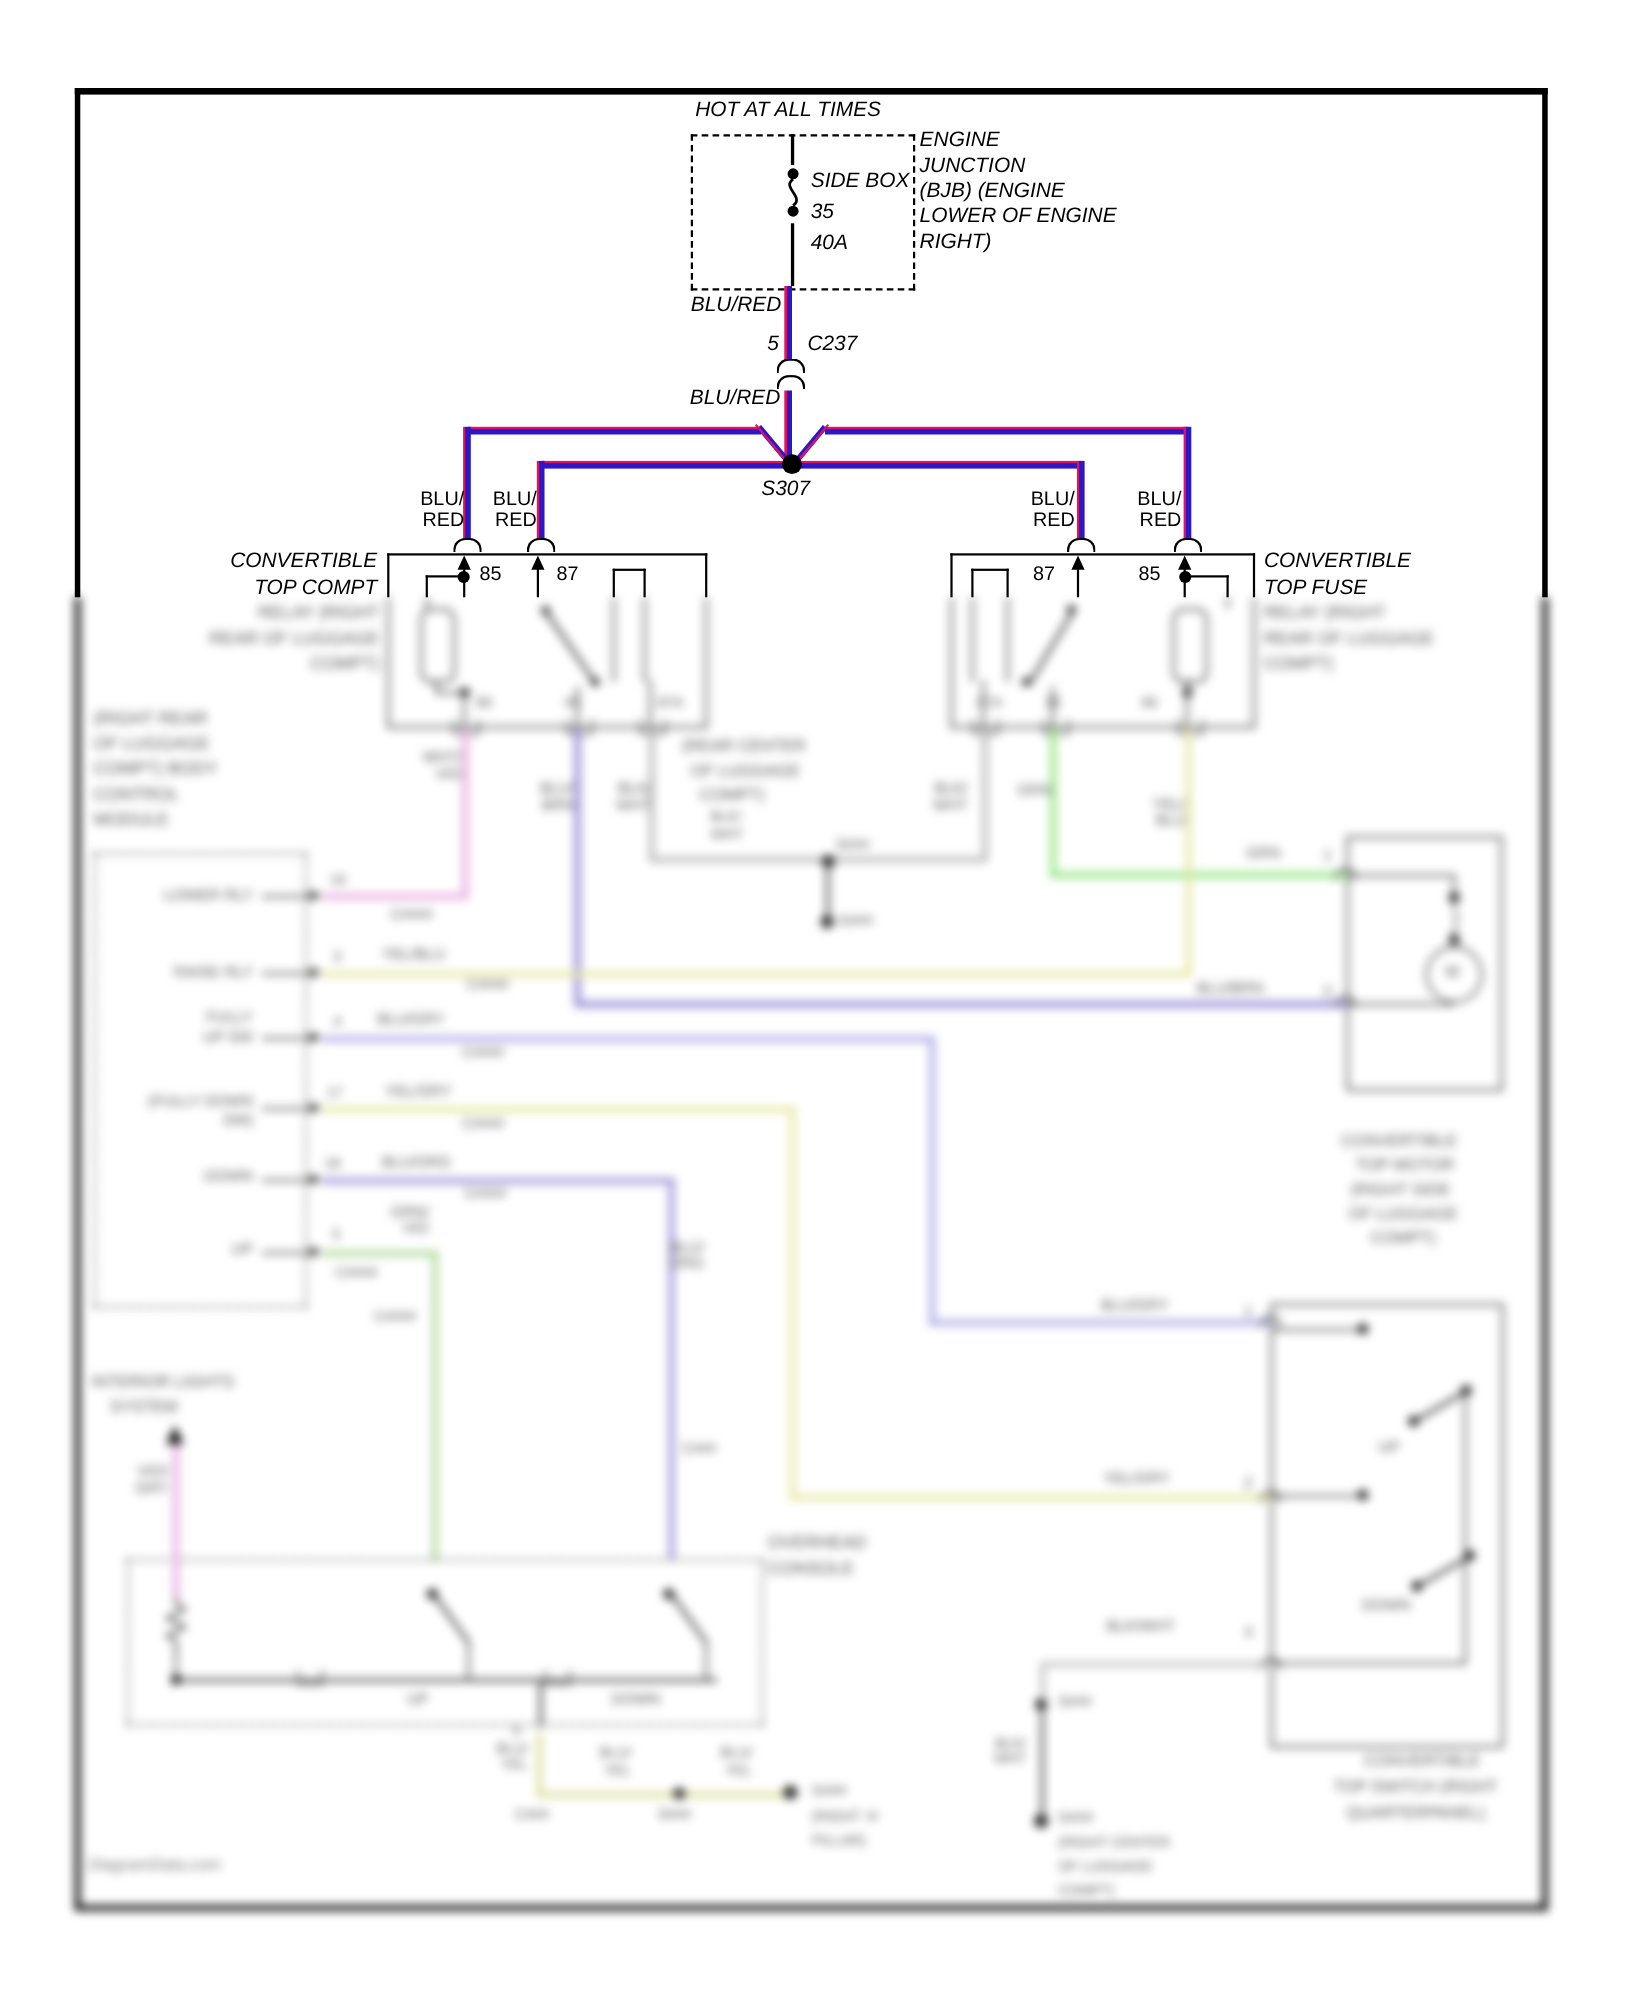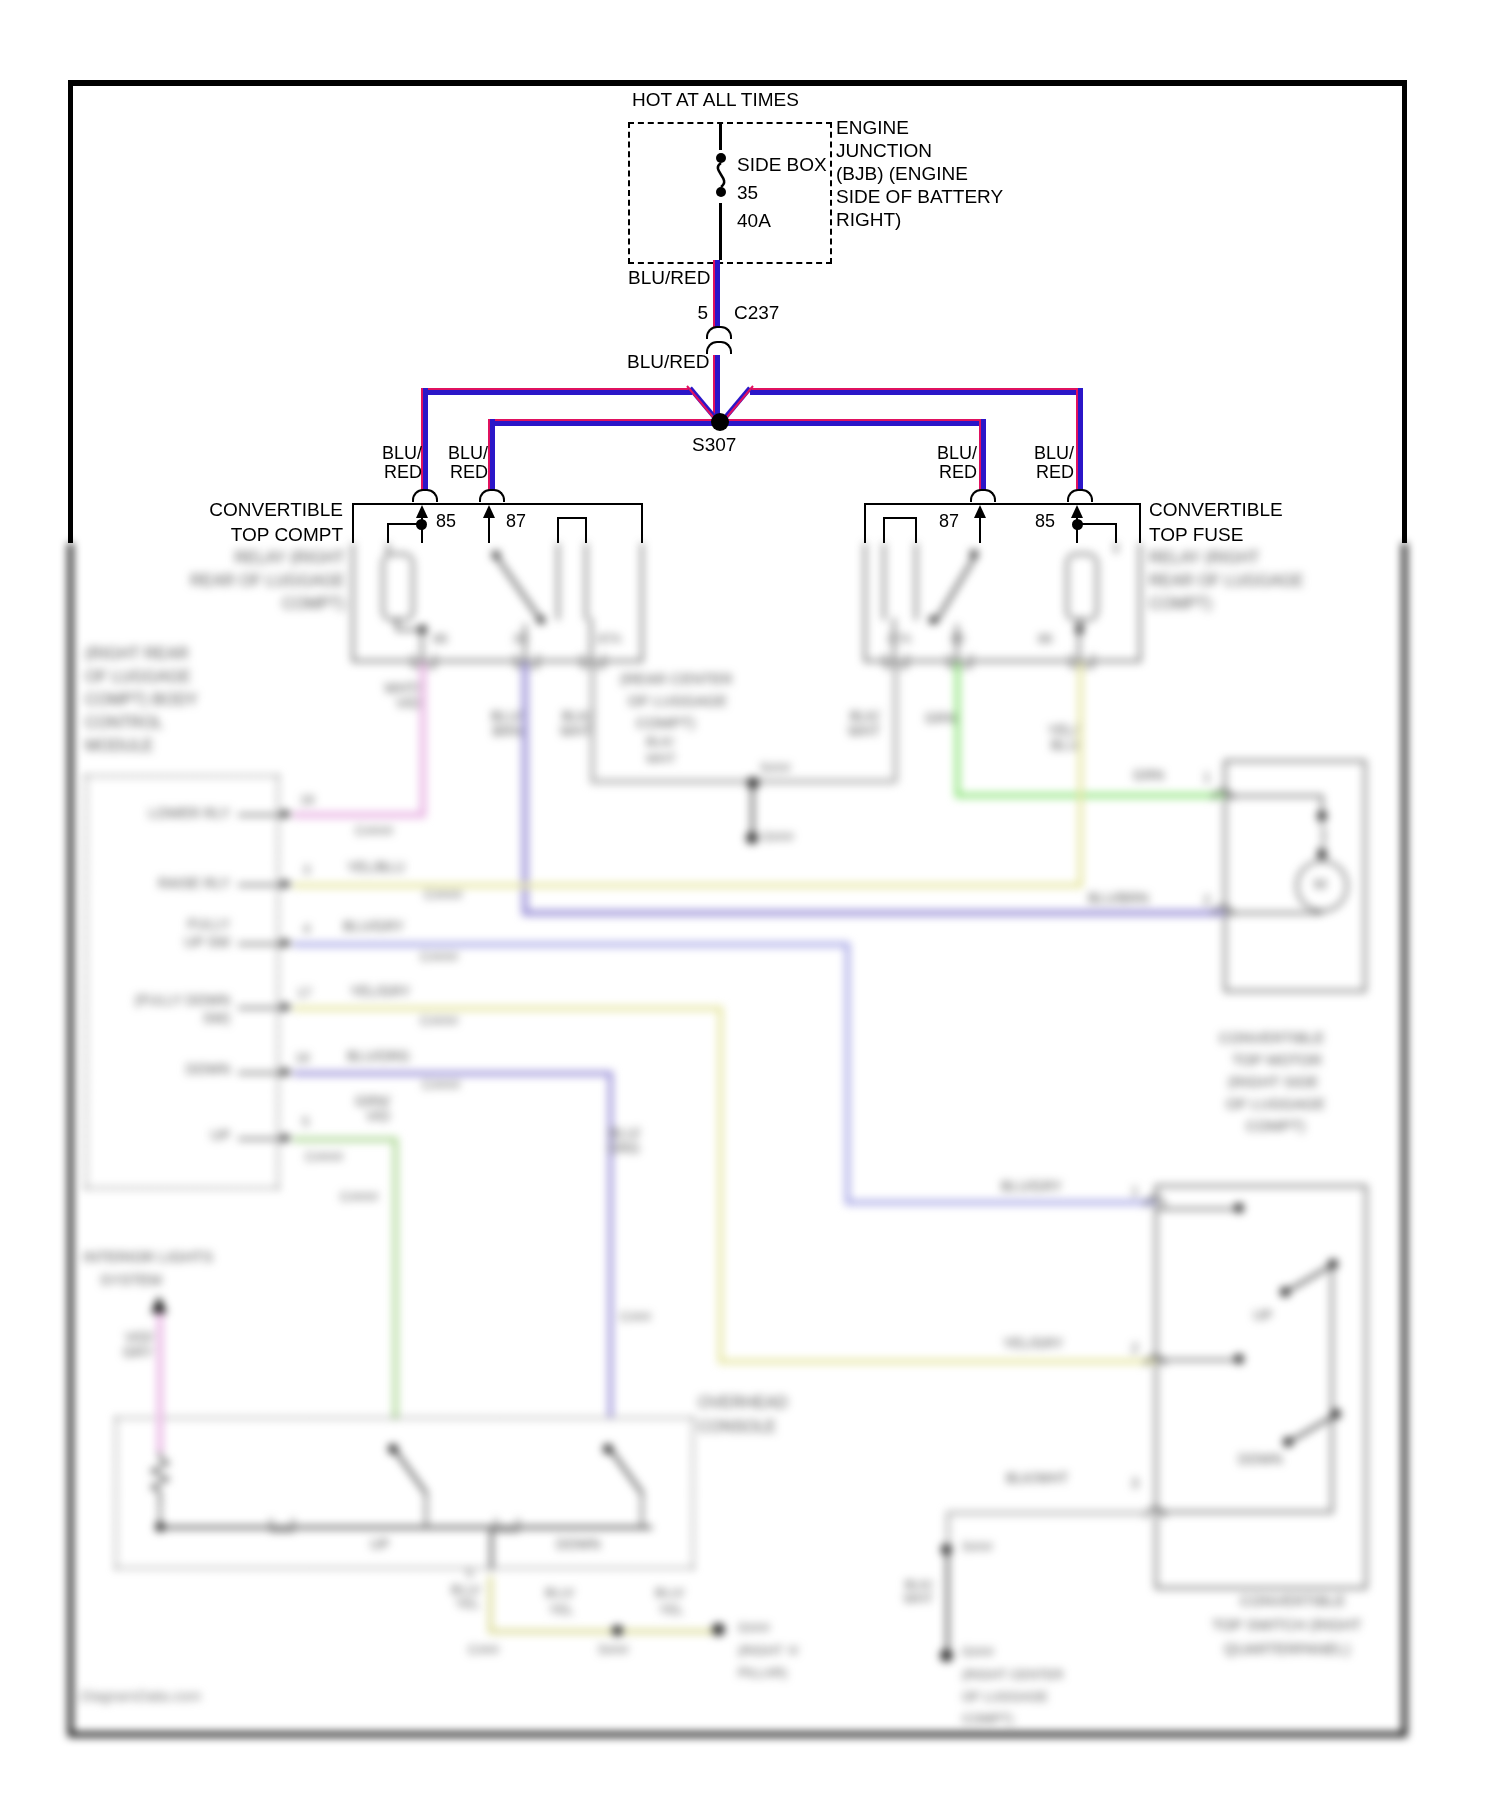--- a/index.html
+++ b/index.html
@@ -1,19 +1,19 @@
 <!DOCTYPE html>
 <html><head>
 <meta charset="utf-8">
 <style>
   html,body{margin:0;padding:0;background:#fff;}
   #page{position:relative;width:1500px;height:1814px;background:#fff;overflow:hidden;
         font-family:"Liberation Sans",sans-serif;color:#000;}
   .lbl{position:absolute;white-space:nowrap;line-height:1.08;}
-  .s19{font-size:19px;} .s18{font-size:18px;} .s16{font-size:16px;}
+  .s19{font-size:19px;font-style:italic;} .s18{font-size:18px;} .s16{font-size:16px;}
   .s15{font-size:15px;} .s14{font-size:14px;} .s13{font-size:13px;}
   .rt{text-align:right;}
   .bt{color:#555;}
   .ln{position:absolute;background:#000;}
   .lng{position:absolute;background:#3c3c3c;}
   .bx{position:absolute;border:2px solid #000;}
   .bxg{position:absolute;border:2px solid #3f3f3f;}
   .dash{border-style:dashed;}
   .dashg{position:absolute;border:2px dashed #6e6e6e;}
   .dot{position:absolute;background:#000;border-radius:50%;}
@@ -58,21 +58,21 @@
     <circle cx="17" cy="50" r="5" fill="#000"></circle>
     <path d="M17,21 C6,28 28,37 17,45" fill="none" stroke="#000" stroke-width="2.5"></path>
   </svg>
   <div class="ln" style="left:719px;top:203px;width:3px;height:57px"></div>
   <div class="lbl s19" style="left:737px;top:155px">SIDE BOX</div>
   <div class="lbl s19" style="left:737px;top:183px">35</div>
   <div class="lbl s19" style="left:737px;top:211px">40A</div>
   <div class="lbl s19" style="left:836px;top:118px">ENGINE</div>
   <div class="lbl s19" style="left:836px;top:141px">JUNCTION</div>
   <div class="lbl s19" style="left:836px;top:164px">(BJB) (ENGINE</div>
-  <div class="lbl s19" style="left:836px;top:187px">SIDE OF BATTERY</div>
+  <div class="lbl s19" style="left:836px;top:187px">LOWER OF ENGINE</div>
   <div class="lbl s19" style="left:836px;top:210px">RIGHT)</div>
 
   <div class="vw two-v" style="left:713px;top:260px;height:70px"></div>
   <div class="lbl s19" style="left:628px;top:268px">BLU/RED</div>
   <div class="lbl s19 rt" style="left:686px;top:303px;width:22px">5</div>
   <div class="lbl s19" style="left:734px;top:303px">C237</div>
   <div class="arc" style="left:706px;top:326px"></div>
   <div class="arc" style="left:706px;top:341px"></div>
   <div class="vw two-v" style="left:713px;top:355px;height:60px"></div>
   <div class="lbl s19" style="left:627px;top:352px">BLU/RED</div>

